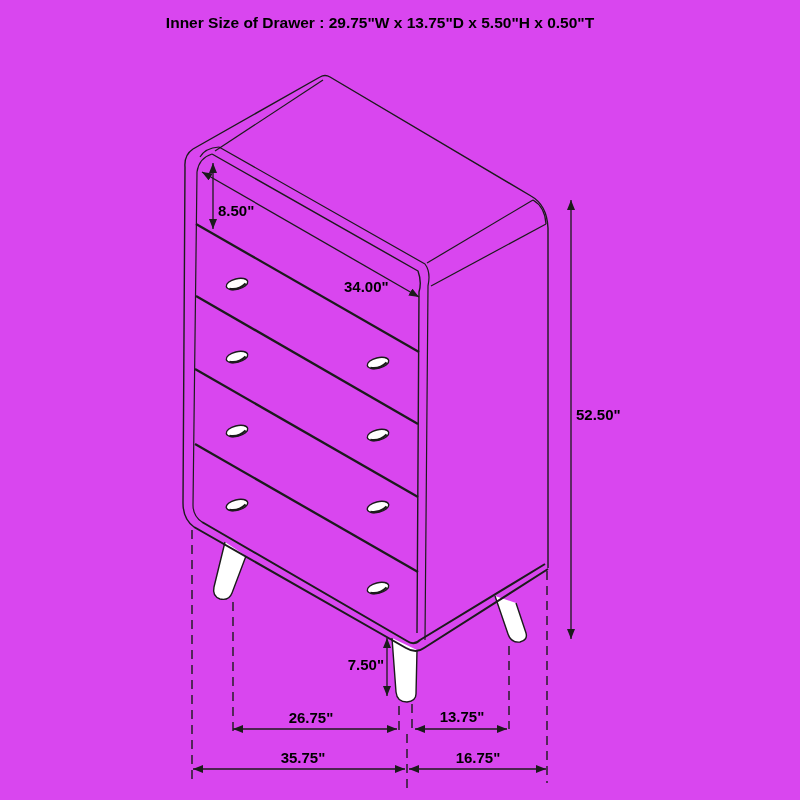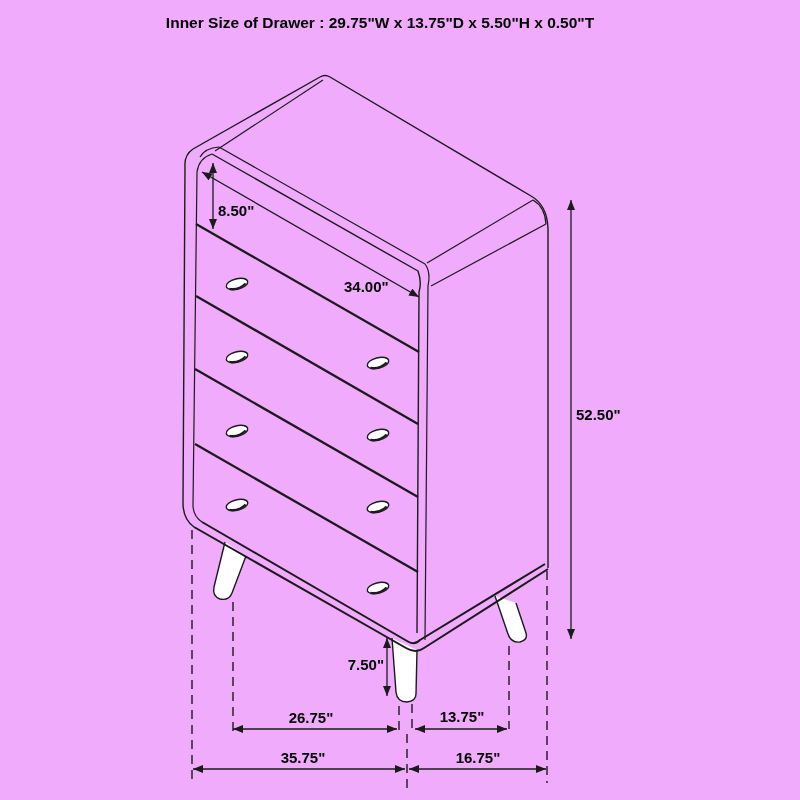--- a/index.html
+++ b/index.html
@@ -7,21 +7,21 @@
     padding: 0;
     background: #ffffff;
     width: 800px;
     height: 800px;
     font-family: "Liberation Sans", sans-serif;
   }
   #canvas {
     position: relative;
     width: 800px;
     height: 800px;
-    background: #f0abfc;
+    background: #d946ef;
     overflow: hidden;
   }
   svg { display: block; }
   .dim-label {
     font-family: "Liberation Sans", sans-serif;
     font-size: 15px;
     font-weight: bold;
     fill: #000000;
   }
   .title-text {

